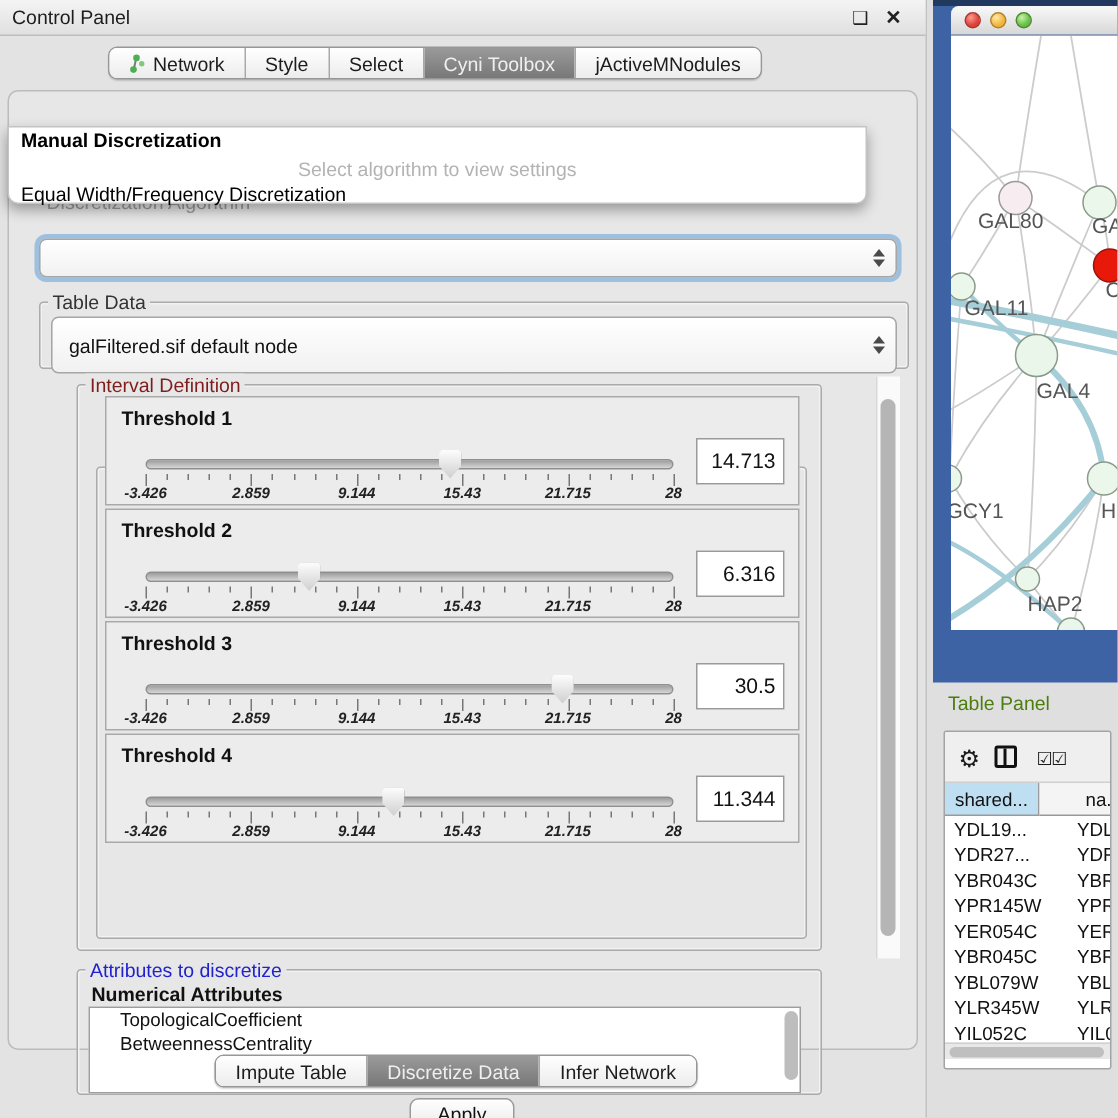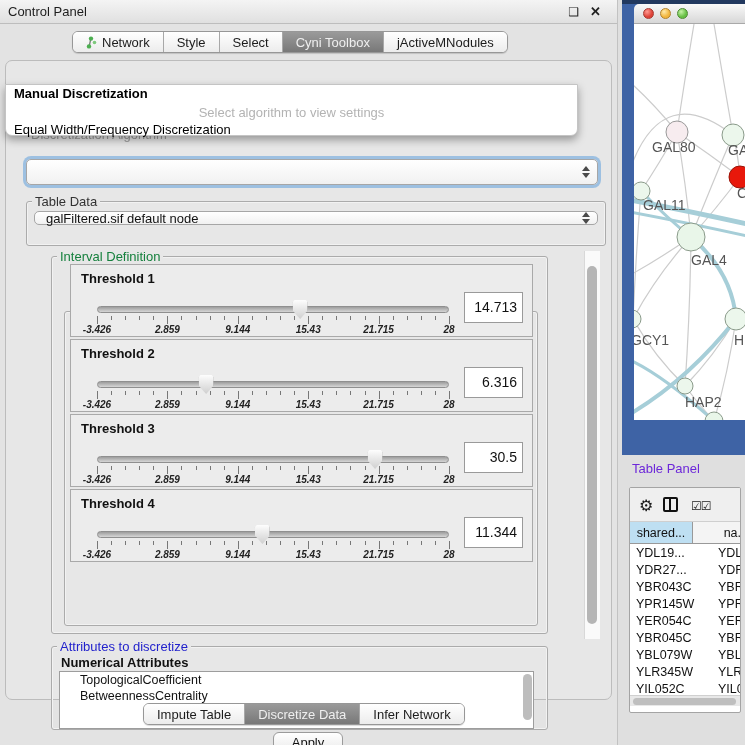--- a/index.html
+++ b/index.html
@@ -48,25 +48,25 @@
     box-shadow:0 0 0 3px rgba(96,160,220,.55); }
   #algo-popup { position:absolute; left:5px; top:84px; width:573px; height:52px; background:#fff;
     border:1px solid #c4c4c4; border-radius:0 0 7px 7px; box-shadow:0 4px 9px rgba(0,0,0,.35); z-index:30; }
   .popup-item { font-size:13px; padding:1px 8px; color:#000; }
   #popup-placeholder { color:#b3b3b3; text-align:center; padding-top:3px; }
   #popup-item-0 { font-weight:bold; }
 
   
   #tabledata-group { left:20px; top:140px; width:580px; height:45px; }
   #tabledata-label { left:26px; top:133px; color:#333; }
-  #tabledata-combo { left:28px; top:150px; width:564px; height:14px; }
+  #tabledata-combo { left:28px; top:150px; width:564px; height:38px; }
 
   
   #interval-group { left:45px; top:195px; width:497px; height:378px; }
-  #interval-label { left:51px; top:188px; color:#15803d; }
+  #interval-label { left:51px; top:188px; color:#7f1d1d; }
   #numint-label { position:absolute; left:85px; top:220px; font-size:13px; font-weight:bold; color:#111; }
   #numint-combo { left:218px; top:215px; width:292px; height:25px; }
   #thr-group { left:58px; top:250px; width:474px; height:315px; }
   #thr-title { left:65px; top:243px; color:#2222cc; }
 
   .thr-row { position:absolute; left:64px; width:463px; height:73px; border:1px solid #a9a9a9;
     background:#ececec;padding-left:19px; }
   .thr-label { position:absolute; left:10px; top:6px; font-size:13px; font-weight:bold; color:#111; }
   .track-zone { position:absolute; left:26px; right:83px; top:34px; height:22px; }
   .track { position:absolute; left:0; right:0; top:7px; height:7px; border-radius:4px;
@@ -104,21 +104,21 @@
   #net-titlebar { position:absolute; left:12px; top:4px; right:0; height:20px;
     background:linear-gradient(#f9f9f9,#d7d7d7); border-radius:5px 0 0 0; border-bottom:1px solid #a9a9a9; }
   .tlight { position:absolute; top:4px; width:11px; height:11px; border-radius:50%; }
   #tl-red { left:9px; background:radial-gradient(circle at 35% 30%, #ff9a92, #dd4238 60%); border:1px solid #a63a32; }
   #tl-yellow { left:26px; background:radial-gradient(circle at 35% 30%, #ffe9a8, #f2b53c 60%); border:1px solid #b2822c; }
   #tl-green { left:43px; background:radial-gradient(circle at 35% 30%, #c7f3a7, #67c045 60%); border:1px solid #4e8a34; }
   #net-canvas { position:absolute; left:12px; top:24px; width:111px; height:396px; background:#fff; overflow:hidden; }
   #net-canvas svg { position:absolute; left:0; top:0; }
 
   
-  #table-panel-title { position:absolute; left:632px; top:461px; font-size:13px; color:#6d28d9; }
+  #table-panel-title { position:absolute; left:632px; top:461px; font-size:13px; color:#4d7c0f; }
   #table-box { position:absolute; left:629px; top:487px; width:112px; height:226px; background:#fff;
     border:1px solid #a4a4a4; border-radius:2px; overflow:hidden; }
   #table-toolbar { position:absolute; left:0; top:0; width:100%; height:34px; background:#efefef; border-bottom:1px solid #cfcfcf; }
   .tb-icon { position:absolute; top:8px; color:#1a1a1a; cursor:default; }
   #gear-icon { left:9px; font-size:16px; }
   #columns-icon { left:33px; top:9px; width:15px; height:15px; border:2px solid #111; border-radius:2px; }
   #columns-icon::after { content:""; position:absolute; left:4px; top:0; width:2px; height:11px; background:#111; }
   #check-icons { left:61px; top:11px; font-size:12px; letter-spacing:-1px; }
   #table-header { position:absolute; left:0; top:34px; width:140px; height:22px; display:flex; }
   .th-cell { font-size:12.5px; color:#111; border-right:1px solid #999; border-bottom:1px solid #999;

